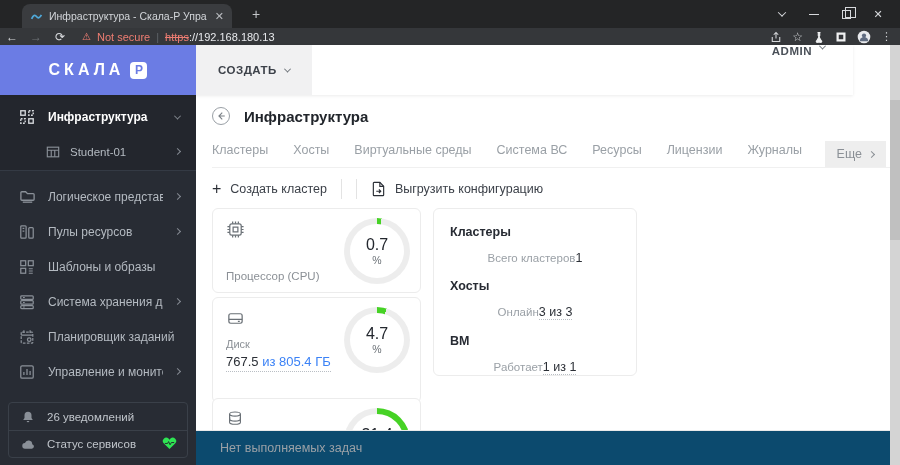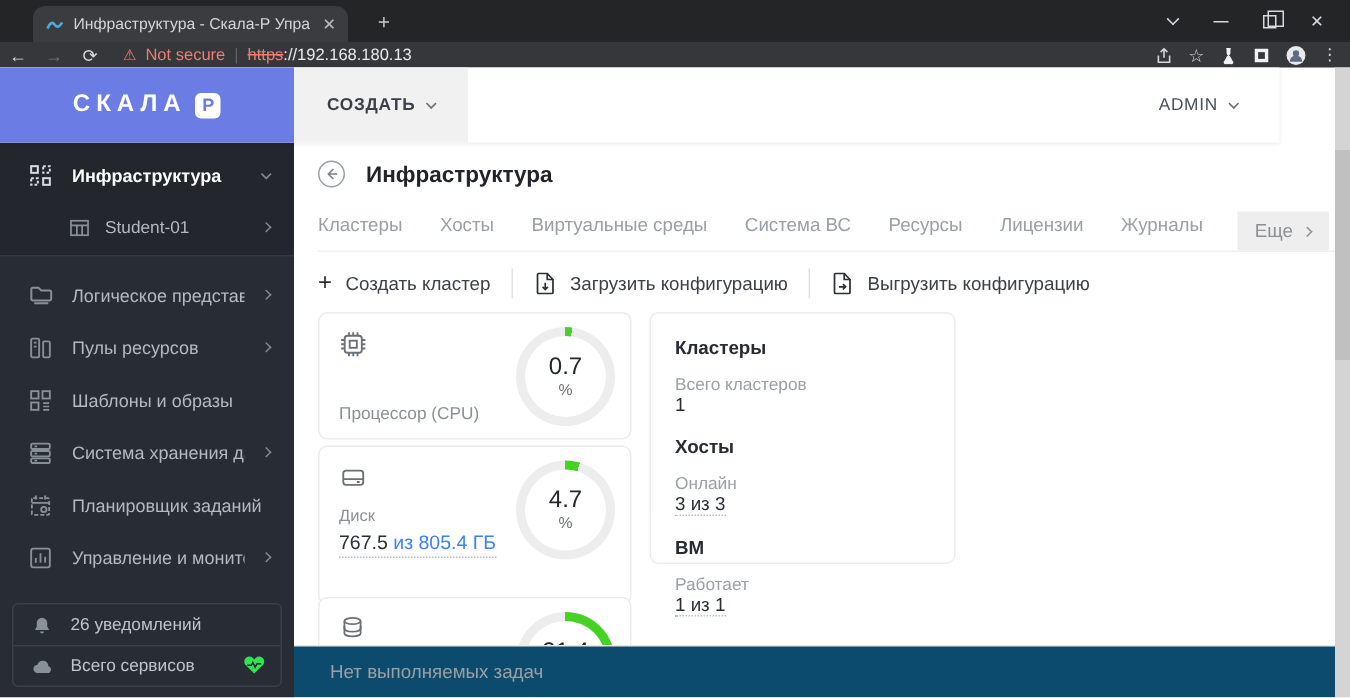--- a/index.html
+++ b/index.html
@@ -41,22 +41,22 @@
                box-shadow:0 1px 3px rgba(0,0,0,.08); z-index:5; }
   .logo { position:absolute; left:0; top:0; width:196px; height:50px; background:#6b7ce4;
           display:flex; align-items:center; justify-content:center; gap:6px; }
   .logo-text { color:#fff; font-weight:bold; font-size:16px; letter-spacing:4px; }
   .logo-badge { background:#fff; color:#6b7ce4; font-weight:bold; font-size:12px; width:17px; height:17px;
                 border-radius:4px; display:flex; align-items:center; justify-content:center; }
   .create-btn { position:absolute; left:196px; top:0; height:50px; padding:0 22px; background:#f1f1f2;
                 display:flex; align-items:center; gap:8px; font-size:11.5px; font-weight:bold;
                 letter-spacing:.5px; color:#3c4149; cursor:pointer; }
   .create-btn .chev, .admin .chev { width:5px; height:5px; color:#6a7076; }
-  .admin { position:absolute; right:28px; top:0; height:50px; display:flex; align-items:center; gap:8px;
-           font-size:11.5px; font-weight:normal; letter-spacing:.5px; color:#4a5058; cursor:pointer; }
+  .admin { position:absolute; right:28px; top:0; height:50px; display:flex; gap:8px;
+           font-size:11.5px; font-weight:bold; letter-spacing:.5px; color:#4a5058; cursor:pointer; }
 
   
   .sidebar { position:absolute; left:0; top:95px; width:196px; height:370px; background:#282c34; color:#b4bac1; }
   .side-group-active { background:#23262d; border-bottom:1px solid #343a44; padding:4px 0 2px; }
   .side-item { display:flex; align-items:center; height:36px; padding:0 16px 0 18px; gap:12px;
                font-size:12px; cursor:pointer; }
   .side-item .lab { flex:1; white-space:nowrap; overflow:hidden; }
   .side-item.active { color:#fff; font-weight:bold; }
   .side-item.sub { height:33px; padding-left:44px; gap:8px; font-size:11.5px; }
   .side-item .chev { width:5px; height:5px; color:#848a92; }
@@ -102,21 +102,21 @@
   .disk-detail .total { color:#3b82f6; }
   .gauge { position:absolute; right:10px; top:9px; width:66px; height:66px; border-radius:50%; }
   .gauge-inner { position:absolute; left:6px; top:6px; width:54px; height:54px; border-radius:50%; background:#fff;
                  display:flex; flex-direction:column; align-items:center; justify-content:center; }
   .gauge-val { font-size:16px; color:#23272e; line-height:1.1; }
   .gauge-unit { font-size:10.5px; color:#6a7076; }
 
   .summary-card { left:237px; top:113px; width:204px; height:168px; padding:14px 16px; }
   .sum-title { font-size:12.5px; font-weight:bold; color:#272b33; margin-top:14px; }
   .sum-title:first-child { margin-top:2px; }
-  .sum-row { display:flex; justify-content:center; align-items:baseline; margin-top:12px;flex-direction:column; }
+  .sum-row { display:flex; justify-content:center; align-items:baseline; margin-top:12px; }
   .sum-label { font-size:11.5px; color:#9aa0a6; }
   .sum-val { font-size:12.5px; color:#2b2f36; }
   .sum-val.link { border-bottom:1px dotted #b9bec4; cursor:pointer; }
 
   .taskbar { position:absolute; left:0; bottom:0; width:694px; height:35px; background:#0c4a6e;
              border-top:1px solid #e9e9e9; display:flex; align-items:center; padding-left:24px;
              font-size:12.5px; color:#9aa0a6; z-index:4; }
 
   .scrollbar { position:absolute; right:0; top:45px; width:10px; height:420px; background:#d4d4d4; z-index:6; }
   .scroll-thumb { position:absolute; left:0; top:55px; width:10px; height:140px; background:#c0c0c0; }
@@ -311,21 +311,21 @@
             </svg>
         </span>
         <span class="lab">26 уведомлений</span>
       </div>
       <div class="foot-row">
         <span class="side-icon">
           <svg width="15" height="15" viewBox="0 0 16 16">
               <path d="M4.5 12.5a3 3 0 0 1-.3-6A4 4 0 0 1 12 7.6a2.5 2.5 0 0 1-.5 4.9z" fill="currentColor"></path>
             </svg>
         </span>
-        <span class="lab">Всего сервисов</span>
+        <span class="lab">Статус сервисов</span>
         <span>
           <svg width="15" height="14" viewBox="0 0 16 15">
               <path d="M8 14 2 8a3.6 3.6 0 0 1 5-5.2L8 4l1-1.2A3.6 3.6 0 0 1 14 8z" fill="#2ee453"></path>
               <path d="M3 8h3l1-2 1.6 3.4L10 7h3" stroke="#23262d" stroke-width="1" fill="none"></path>
             </svg>
         </span>
       </div>
     </div>
   </div>
 
@@ -352,30 +352,20 @@
         <i class="chev chev-right"></i>
       </span>
     </div>
 
     <div class="actions">
       <div class="action">
         <span class="plus">+</span>
         <span>Создать кластер</span>
       </div>
       <div class="action-sep"></div>
-      <div class="action">
-        <svg width="15" height="16" viewBox="0 0 16 18">
-          <g stroke="#2b2f36" stroke-width="1.3" fill="none">
-            <path d="M9.5 1.5H3a.8.8 0 0 0-.8.8v13.4a.8.8 0 0 0 .8.8h10a.8.8 0 0 0 .8-.8V6z"></path>
-            <path d="M9.5 1.5V6H14"></path>
-            <path d="M8 8.5v4.5 M6 11.5 8 13.5l2-2"></path>
-          </g>
-          </svg>
-        <span>Загрузить конфигурацию</span>
-      </div>
       <div class="action-sep"></div>
       <div class="action">
         <svg width="15" height="16" viewBox="0 0 16 18">
           <g stroke="#2b2f36" stroke-width="1.3" fill="none">
             <path d="M9.5 1.5H3a.8.8 0 0 0-.8.8v13.4a.8.8 0 0 0 .8.8h10a.8.8 0 0 0 .8-.8V6z"></path>
             <path d="M9.5 1.5V6H14"></path>
             <path d="M5.5 11.5h5 M8.5 9.5l2 2-2 2"></path>
           </g>
           </svg>
         <span>Выгрузить конфигурацию</span>

